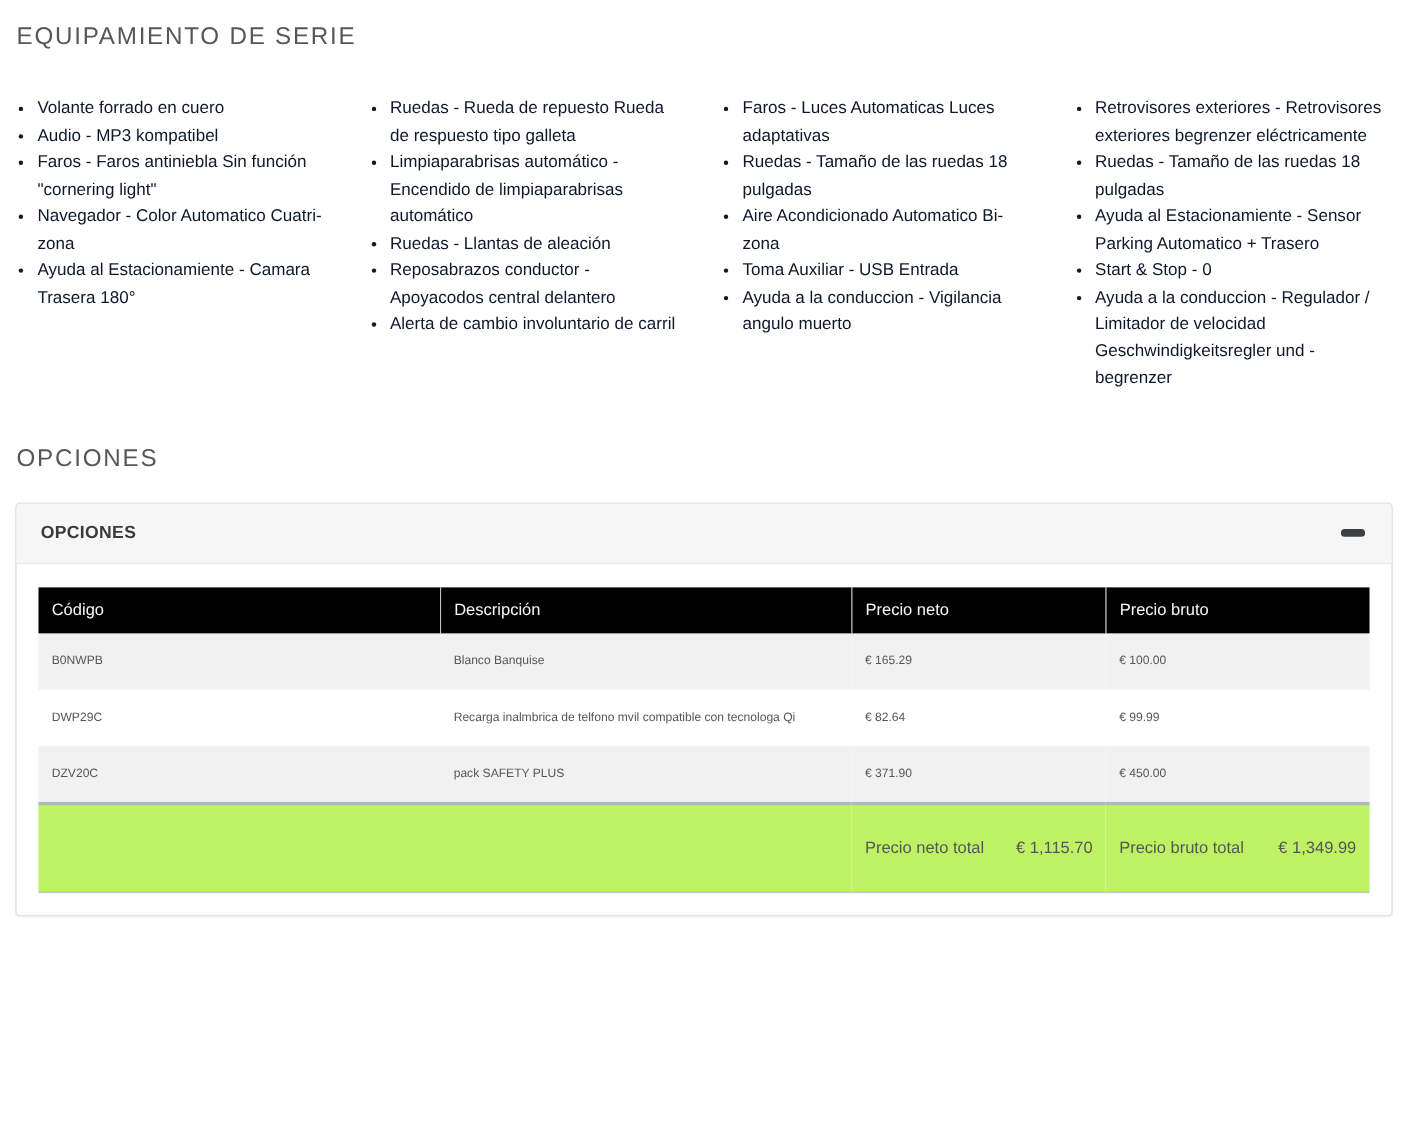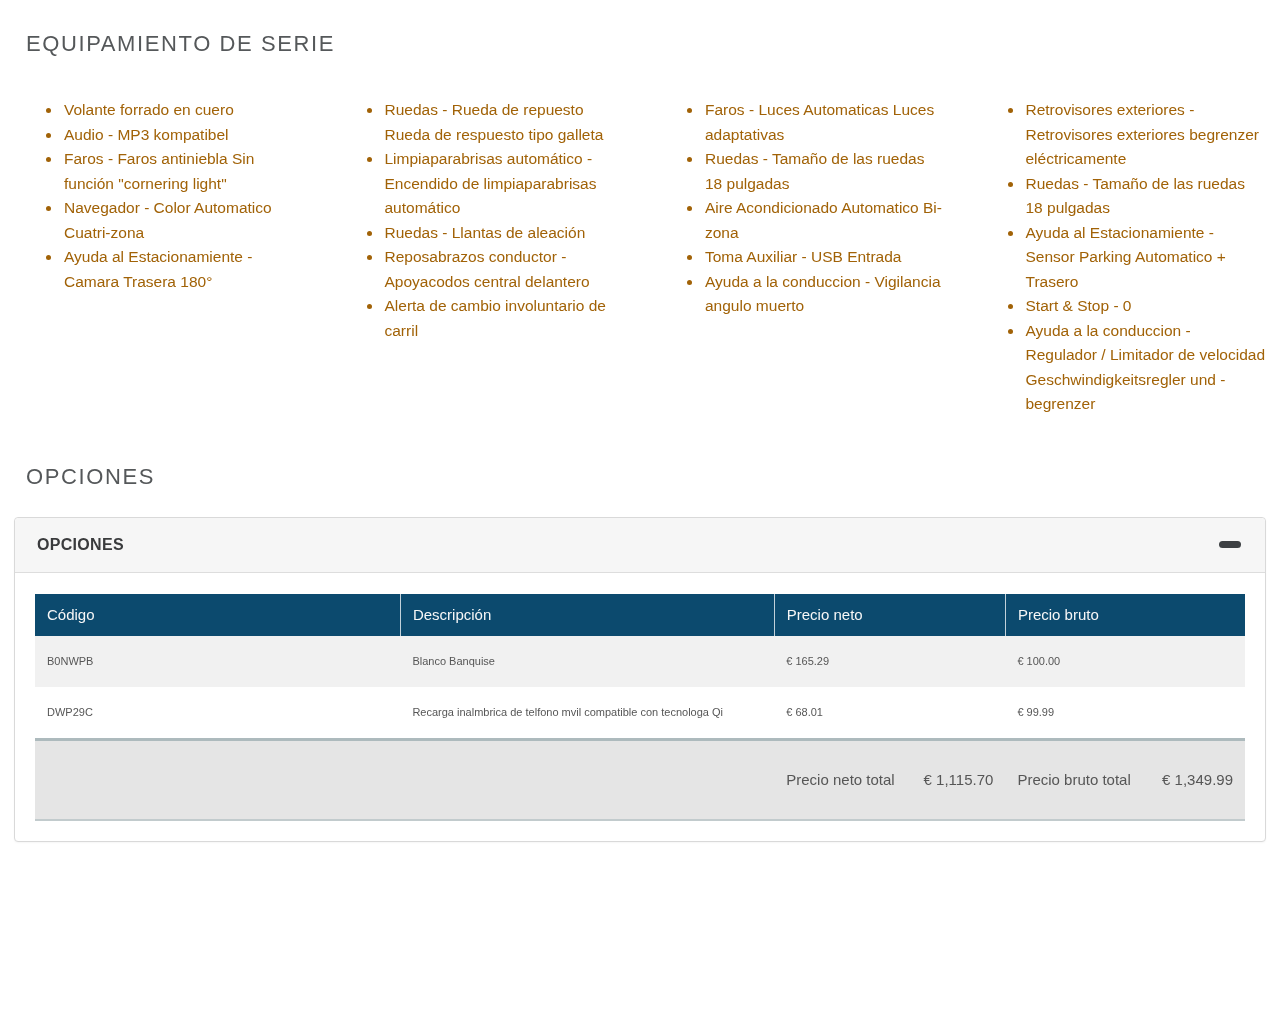--- a/index.html
+++ b/index.html
@@ -7,21 +7,21 @@
   body {
     width: 1280px;
     height: 1020px;
     background: #ffffff;
     font-family: "Liberation Sans", sans-serif;
     overflow: hidden;
   }
   .page { padding: 20px 14px 0 14px; }
 
   .section-title {
-    margin: 12px;
+    margin: 1px;
     font-size: 22px;
     font-weight: 400;
     letter-spacing: 1.6px;
     color: #55585a;
     line-height: 1.1;
   }
 
   
   .equip-grid {
     display: grid;
@@ -30,23 +30,22 @@
     margin-top: 42px;
   }
   .equip-grid ul {
     margin: 0;
     padding-left: 18px;
     list-style: disc outside;
   }
   .equip-grid li {
     font-size: 15.5px;
     line-height: 24.5px;
-    color: #a16207;
+    color: #0f172a;
     padding-left: 2px;
-    margin-left: 30px;
   }
 
   .options-title { margin-top: 48px; }
 
   
   .panel {
     margin-top: 28px;
     border: 1px solid #d9d9d9;
     border-radius: 4px;
     background: #ffffff;
@@ -85,42 +84,42 @@
   }
   .panel-body { padding: 21px 20px 20px 20px; }
 
   
   table.options-table {
     width: 100%;
     border-collapse: collapse;
     table-layout: fixed;
   }
   table.options-table thead th {
-    background: #0c4a6e;
+    background: #000000;
     color: #f7f7f7;
     font-size: 15px;
     font-weight: 400;
     text-align: left;
     padding: 12px 12px;
     line-height: 18px;
   }
   table.options-table thead th + th { border-left: 1px solid rgba(255,255,255,0.75); }
   table.options-table tbody td {
     font-size: 11px;
     color: #565656;
     line-height: 21px;
     padding: 15px 12px;
     vertical-align: middle;
   }
   table.options-table tbody tr:nth-child(odd) { background: #f1f1f1; }
   table.options-table td.num { padding-right: 8px; }
 
   
   tr.totals-row td {
-    background: #e5e5e5;
+    background: #bef264;
     border-top: 3px solid #adbabd;
     border-bottom: 2px solid #c2cbcd;
     padding: 30px 12px 31px 12px;
   }
   .tot-wrap {
     display: flex;
     justify-content: space-between;
     align-items: center;
     font-size: 15px;
     color: #565656;
@@ -194,22 +193,28 @@
         <tbody id="options-tbody">
             <tr>
               <td>B0NWPB</td>
               <td>Blanco Banquise</td>
               <td class="num">€ 165.29</td>
               <td class="num">€ 100.00</td>
             </tr>
             <tr>
               <td>DWP29C</td>
               <td>Recarga inalmbrica de telfono mvil compatible con tecnologa Qi</td>
-              <td class="num">€ 68.01</td>
+              <td class="num">€ 82.64</td>
               <td class="num">€ 99.99</td>
+            </tr>
+            <tr>
+              <td>DZV20C</td>
+              <td>pack SAFETY PLUS</td>
+              <td class="num">€ 371.90</td>
+              <td class="num">€ 450.00</td>
             </tr>
           </tbody>
         <tfoot>
           <tr class="totals-row">
             <td colspan="2"></td>
             <td>
               <div class="tot-wrap">
                 <span class="tot-label">Precio neto total</span>
                 <span class="tot-val">€ 1,115.70</span>
               </div>

